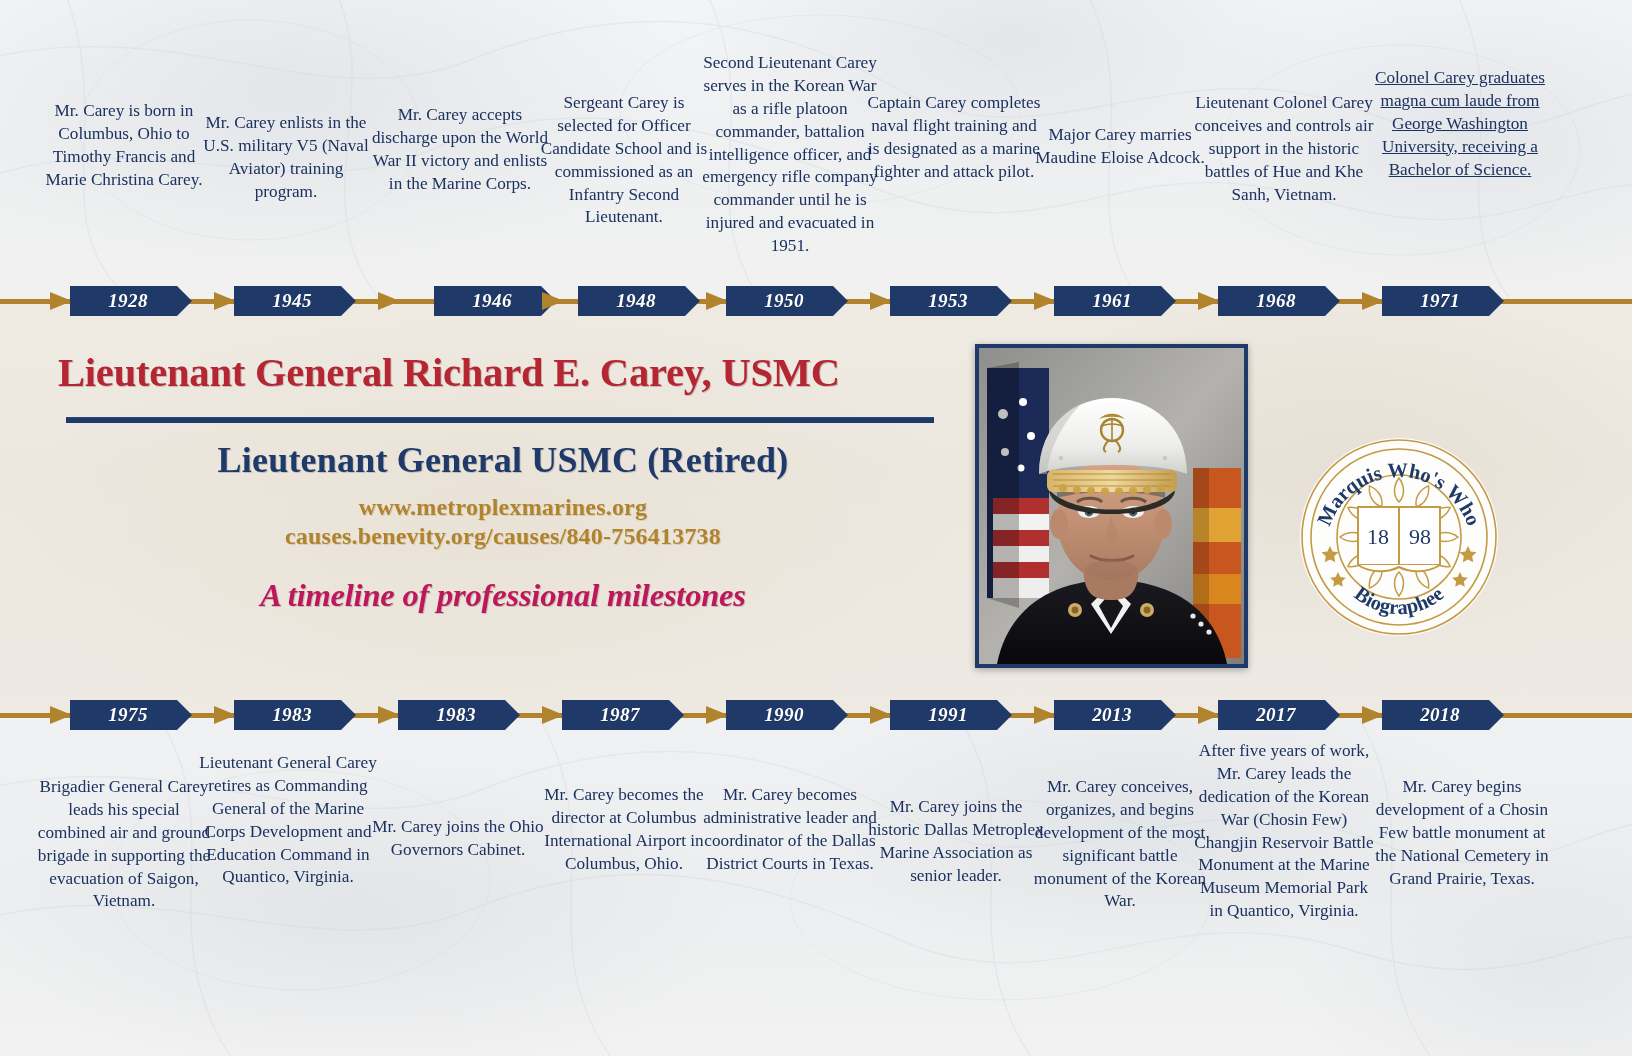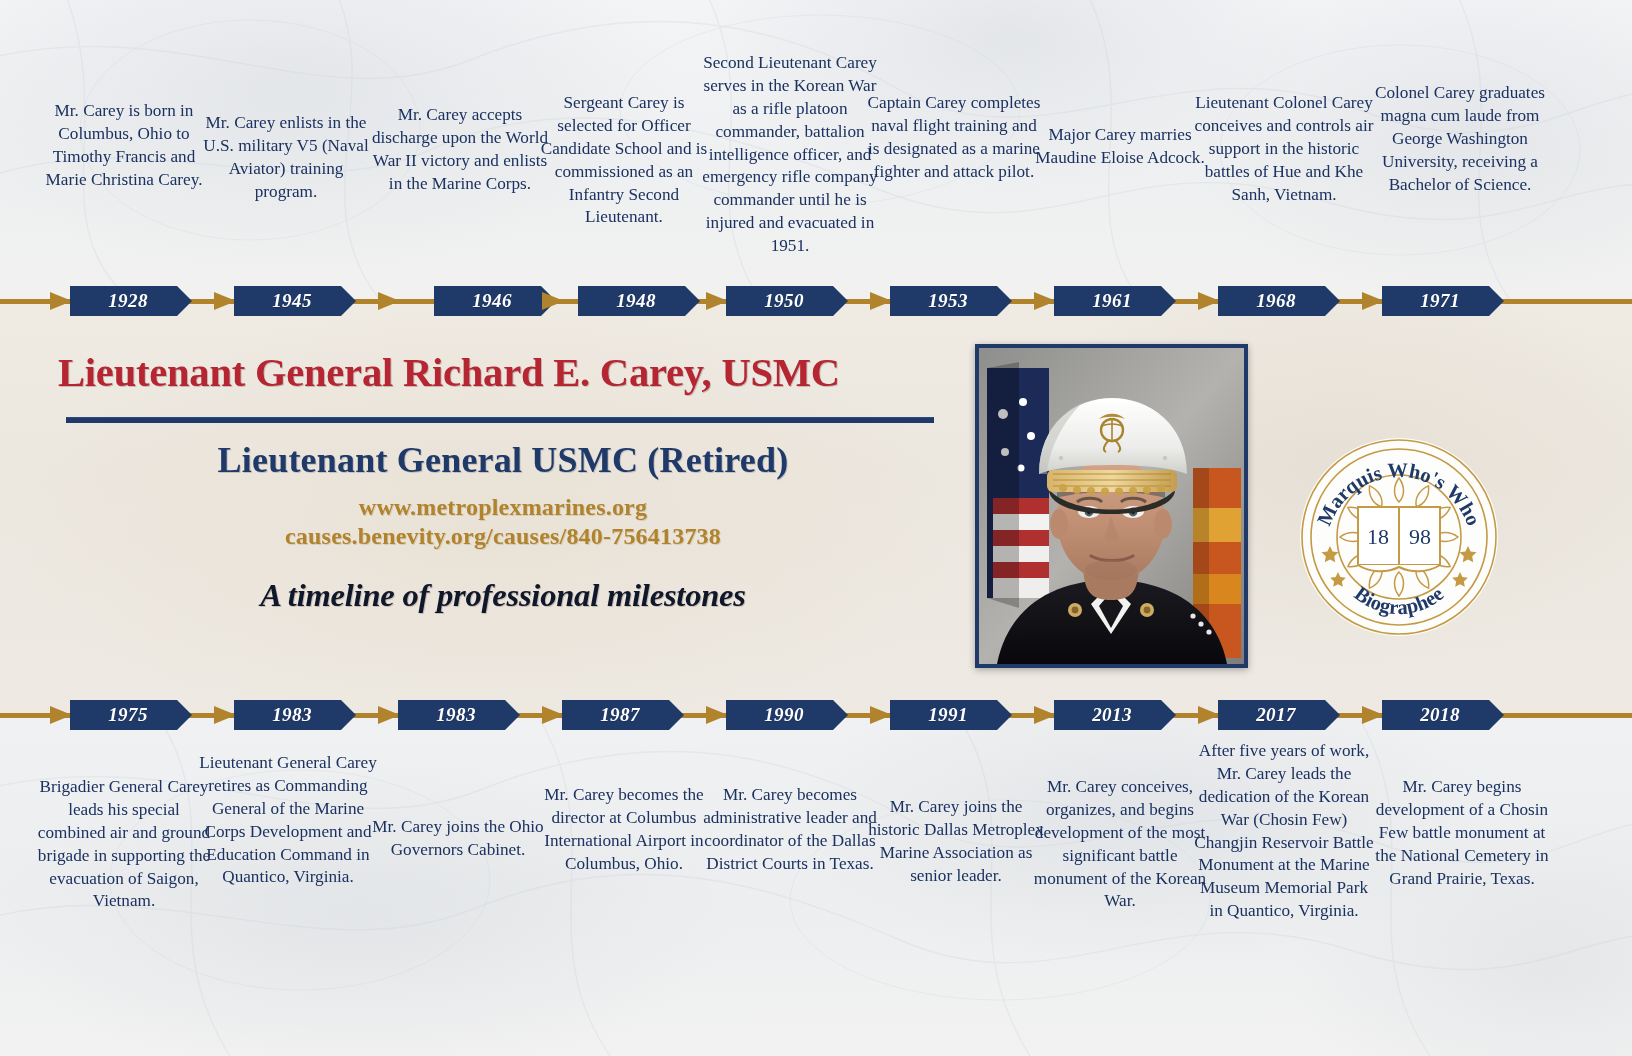--- a/index.html
+++ b/index.html
@@ -74,21 +74,21 @@
     margin:0;font-size:36px;font-weight:bold;color:#1f3a68;text-align:center;
     letter-spacing:.2px;text-shadow:1px 1px 0 rgba(20,35,70,.18);
   }
   .url{
     text-align:center;color:#b0832c;font-size:24px;font-weight:bold;
     line-height:1.22;letter-spacing:.2px;margin-top:12px;
     text-shadow:1px 1px 0 rgba(110,80,20,.16);
   }
   .url div{white-space:nowrap;}
   .tagline{
-    text-align:center;margin-top:26px;color:#0f172a;
+    text-align:center;margin-top:26px;color:#be185d;
     font-size:32.5px;font-style:italic;font-weight:bold;letter-spacing:-.2px;
     text-shadow:1px 1px 0 rgba(60,20,25,.2);
   }
 
   
   .portrait{
     position:absolute;left:975px;top:344px;width:265px;height:316px;
     border:4px solid #1f3a68;background:#2a2a2a;overflow:hidden;
     box-shadow:0 2px 7px rgba(0,0,0,.3);
   }
@@ -134,21 +134,21 @@
 
   <div id="top-events">
       <div class="ev ev-top" style="left: 34px; top: 100px; width: 180px;">Mr. Carey is born in Columbus, Ohio to Timothy Francis and Marie Christina Carey.</div>
       <div class="ev ev-top" style="left: 196px; top: 112px; width: 180px;">Mr. Carey enlists in the U.S. military V5 (Naval Aviator) training program.</div>
       <div class="ev ev-top" style="left: 370px; top: 104px; width: 180px;">Mr. Carey accepts discharge upon the World War II victory and enlists in the Marine Corps.</div>
       <div class="ev ev-top" style="left: 534px; top: 92px; width: 180px;">Sergeant Carey is selected for Officer Candidate School and is commissioned as an Infantry Second Lieutenant.</div>
       <div class="ev ev-top" style="left: 700px; top: 52px; width: 180px;">Second Lieutenant Carey serves in the Korean War as a rifle platoon commander, battalion intelligence officer, and emergency rifle company commander until he is injured and evacuated in 1951.</div>
       <div class="ev ev-top" style="left: 864px; top: 92px; width: 180px;">Captain Carey completes naval flight training and is designated as a marine fighter and attack pilot.</div>
       <div class="ev ev-top" style="left: 1030px; top: 124px; width: 180px;">Major Carey marries Maudine Eloise Adcock.</div>
       <div class="ev ev-top" style="left: 1194px; top: 92px; width: 180px;">Lieutenant Colonel Carey conceives and controls air support in the historic battles of Hue and Khe Sanh, Vietnam.</div>
-      <div class="ev ev-top" style="left: 1370px; top: 82px; width: 180px;">Colonel Carey graduates magna cum laude from George Washington University, receiving a Bachelor of Science.</div>
+      <div class="ev ev-top" style="left: 1370px; top: 67px; width: 180px; text-decoration: underline;">Colonel Carey graduates magna cum laude from George Washington University, receiving a Bachelor of Science.</div>
     </div>
 
   <div class="rail" id="rail-top" style="top: 286px;">
     <div class="goldline"></div>
   <div class="tip" style="left: 50px;"></div>
       <div class="chev" style="left: 70px; width: 122px;">
         <span class="yr">1928</span>
       </div>
       <div class="tip" style="left: 214px;"></div>
       <div class="chev" style="left: 234px; width: 122px;">

